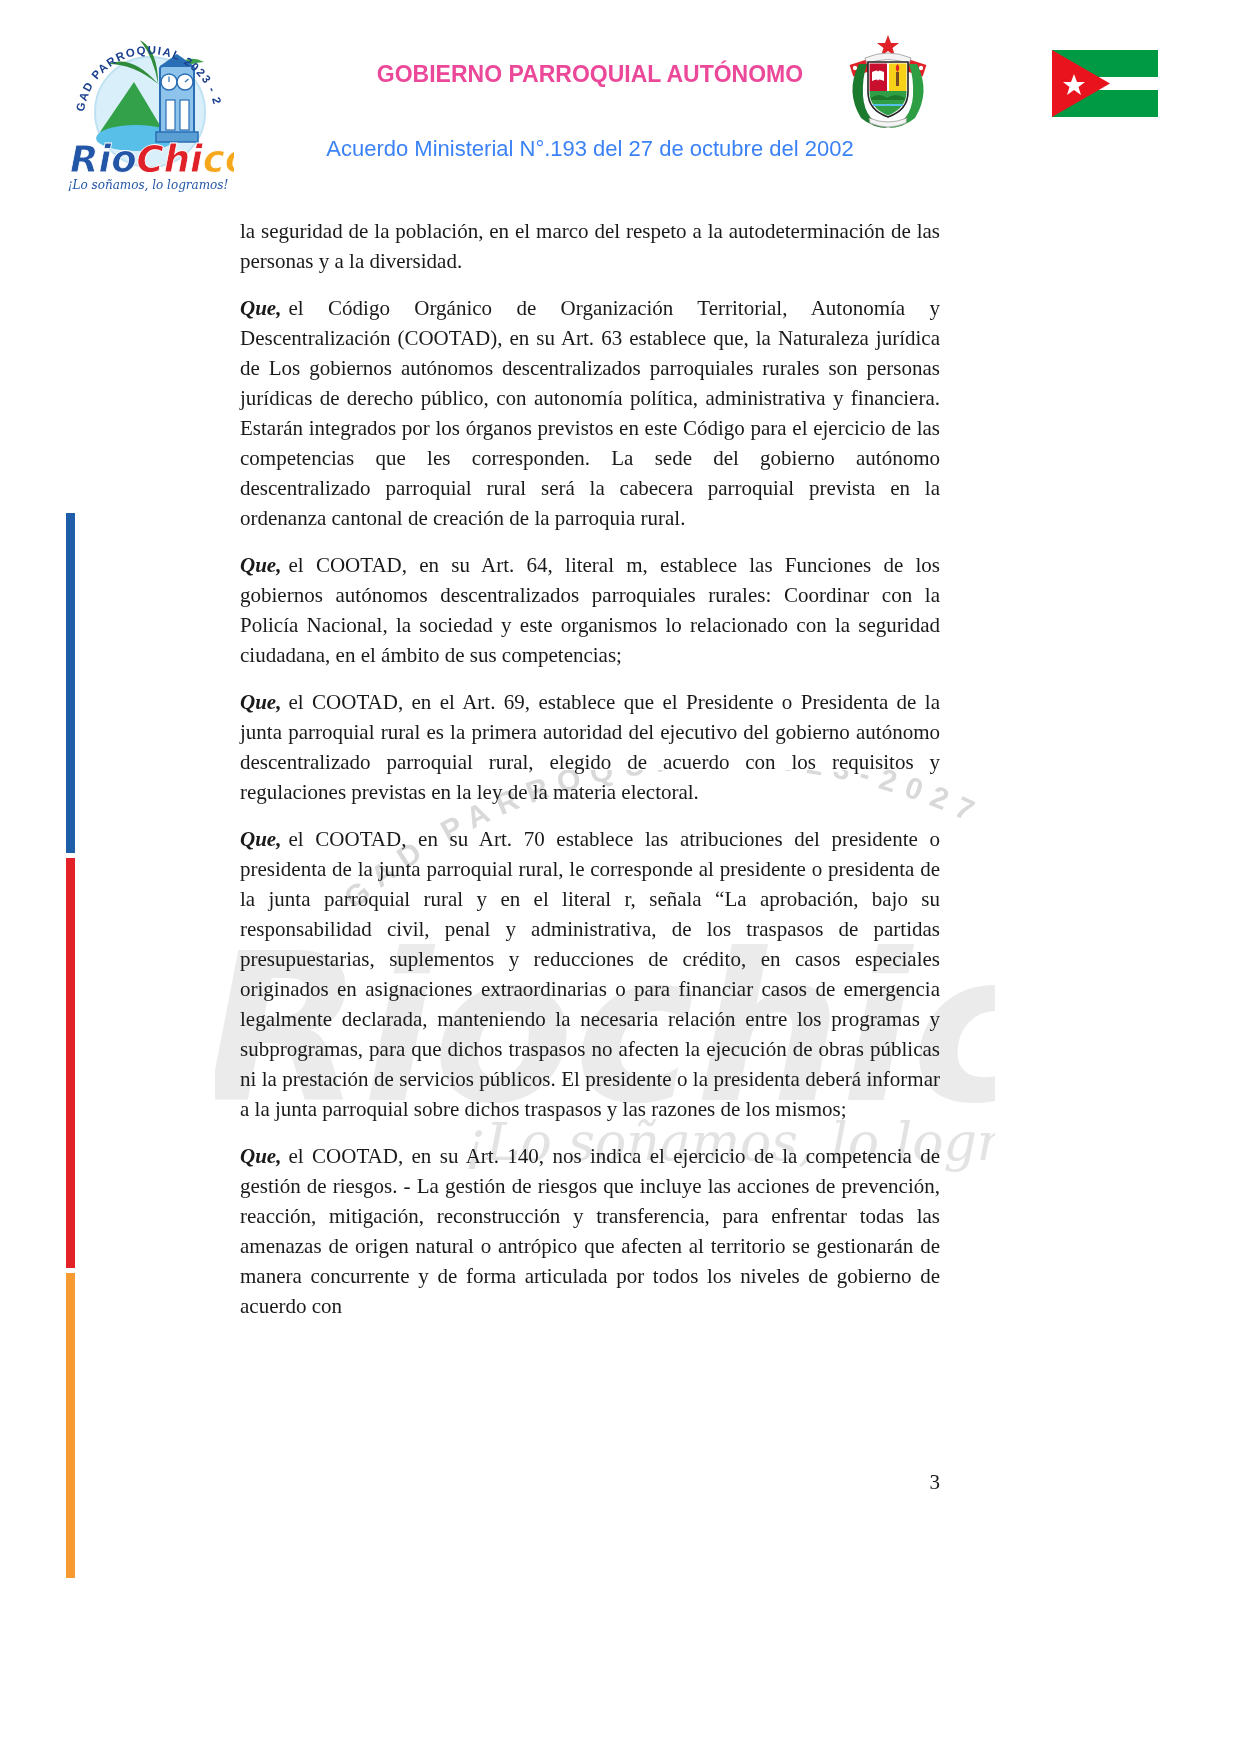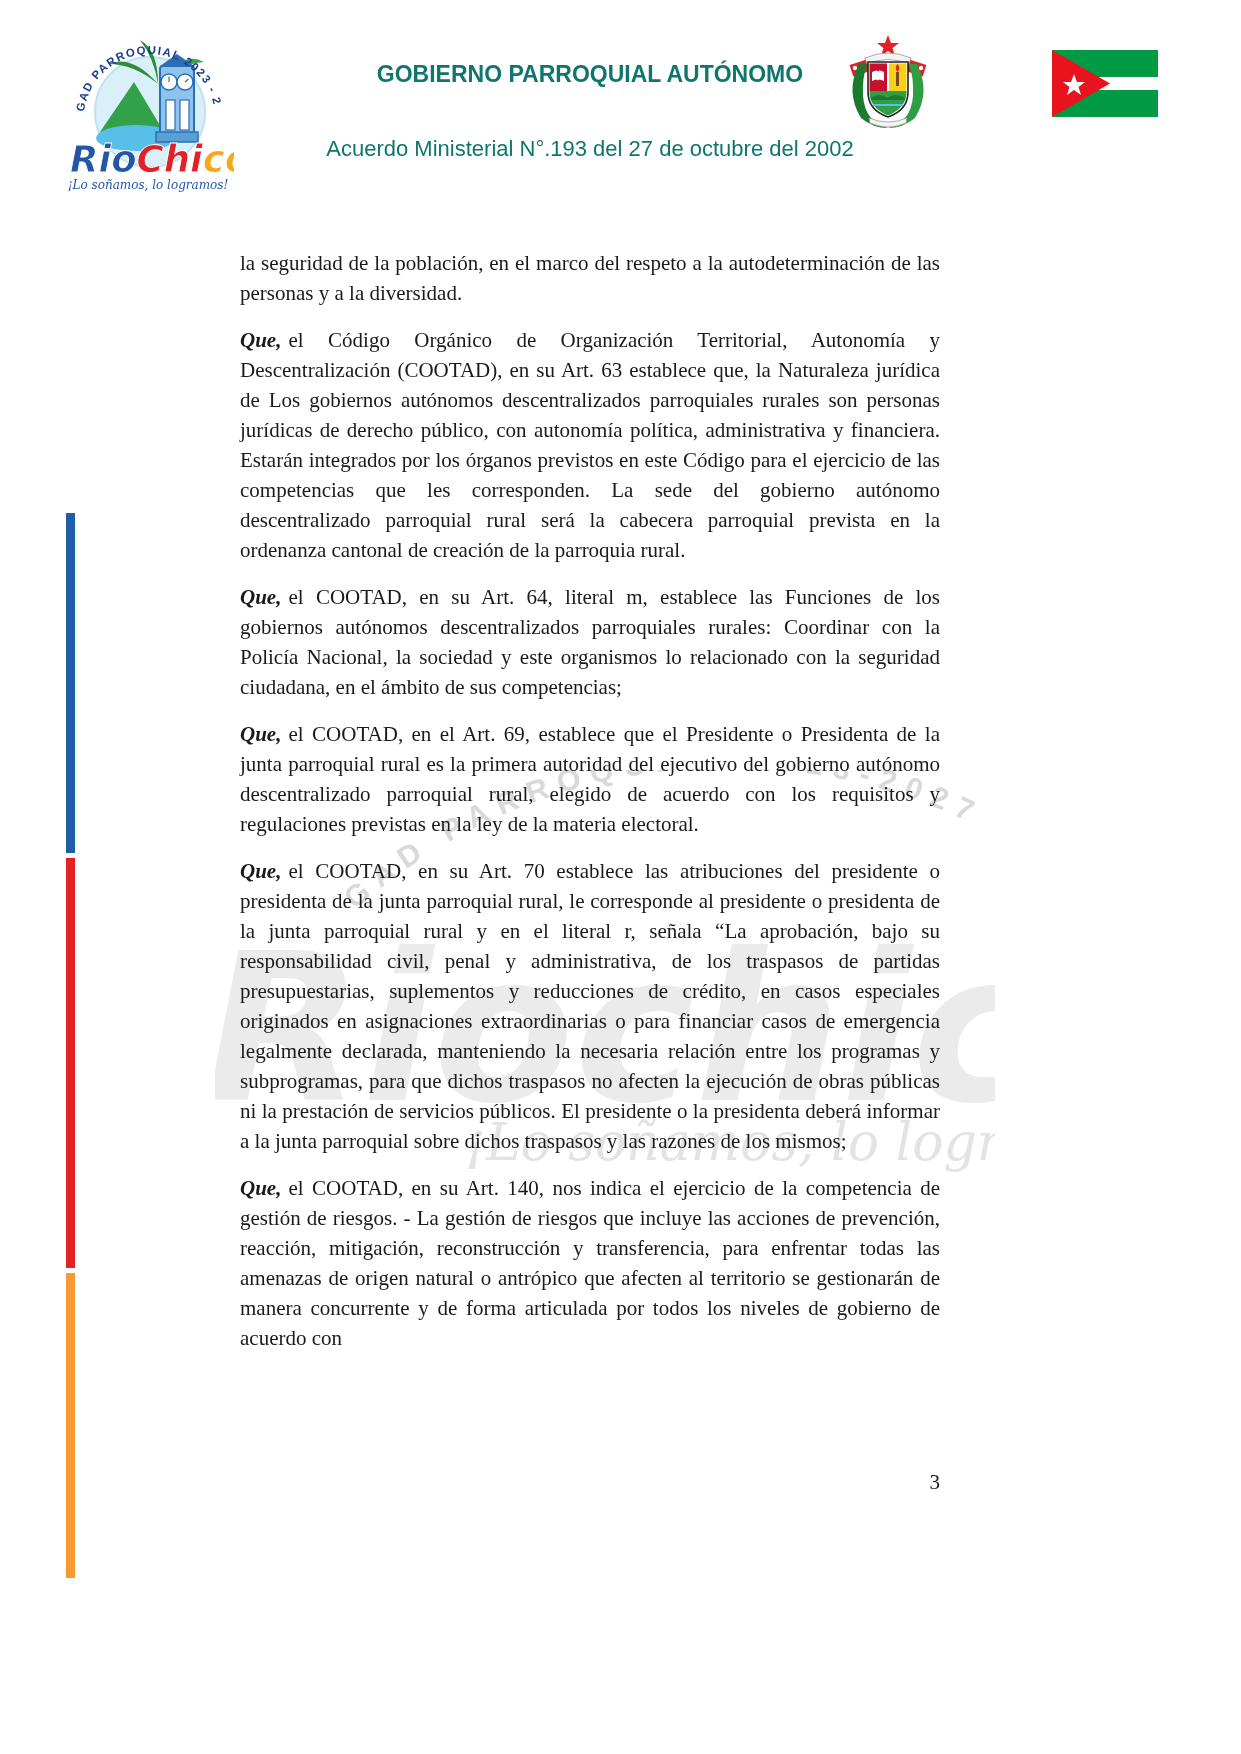--- a/index.html
+++ b/index.html
@@ -17,38 +17,38 @@
   .hdr-title{
     position:absolute;left:330px;top:60px;width:520px;
     text-align:center;
     font-family:"Liberation Sans", sans-serif;
     font-weight:bold;font-size:23px;line-height:28px;
   }
   .hdr-subtitle{
     position:absolute;left:270px;top:136px;width:640px;
     text-align:center;
     font-family:"Liberation Sans", sans-serif;
-    font-size:22px;color:#0f766e;
+    font-size:22px;color:#3b82f6;
   }
   .escudo-box{position:absolute;left:843px;top:34px;width:90px;height:96px;}
   .flag-box{position:absolute;left:1052px;top:50px;width:106px;height:67px;}
 
   
   .bar{position:absolute;left:66px;width:9px;}
   .bar.blue{top:513px;height:340px;}
   .bar.red{top:858px;height:410px;}
   .bar.orange{top:1273px;height:305px;}
 
   
   .watermark{position:absolute;left:215px;top:770px;width:780px;height:420px;z-index:0;pointer-events:none;}
 
   
   .doc-body{
     position:absolute;left:240px;top:216px;width:700px;z-index:1;
-    font-size:21px;line-height:30px;text-align:justify;margin-top:32px;
+    font-size:21px;line-height:30px;text-align:justify;
   }
   .para{margin:0 0 17px 0;}
   .lead{margin-right:.34em;font-style:italic;}
   .page-number{
     position:absolute;left:240px;top:1470px;width:700px;z-index:1;
     text-align:right;font-size:21px;
   }
 </style>
 </head>
 <body>
@@ -97,21 +97,21 @@
       <textPath href="#logoArc">GAD PARROQUIAL 2023 - 2027</textPath>
     </text>
 
     <text x="8" y="148" font-family="DejaVu Sans, sans-serif" font-weight="bold" font-size="37" font-style="italic" stroke="#ffffff" stroke-width="0.8">
       <tspan fill="#2456a8">Rio</tspan><tspan fill="#e02127">Chi</tspan><tspan fill="#f5a81c">co</tspan>
     </text>
 
     <text x="86" y="165" text-anchor="middle" font-family="DejaVu Serif, serif" font-style="italic" font-size="12" fill="#2456a8">¡Lo soñamos, lo logramos!</text>
   </svg>
 
-  <div class="hdr-title" style="color: #0f766e; text-align: center;">
+  <div class="hdr-title" style="color: #ec4899; text-align: center;">
     <div>GOBIERNO PARROQUIAL AUTÓNOMO</div>
   </div>
 
   <div class="hdr-subtitle">Acuerdo Ministerial N°.193 del 27 de octubre del 2002</div>
 
   <svg class="escudo-box" viewBox="0 0 90 96">
 
     <path d="M 45,1 L 48,9 L 56,9 L 49.5,14 L 52,22 L 45,17 L 38,22 L 40.5,14 L 34,9 L 42,9 Z" fill="#e02127"></path>
 
     <g>

